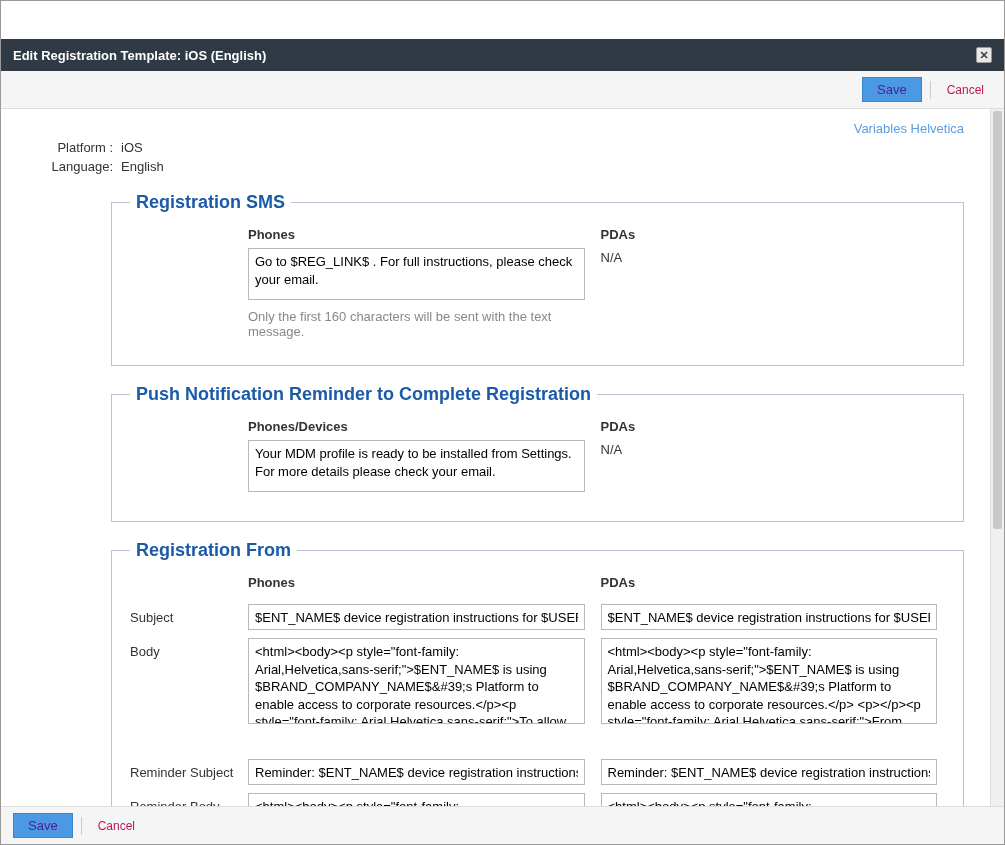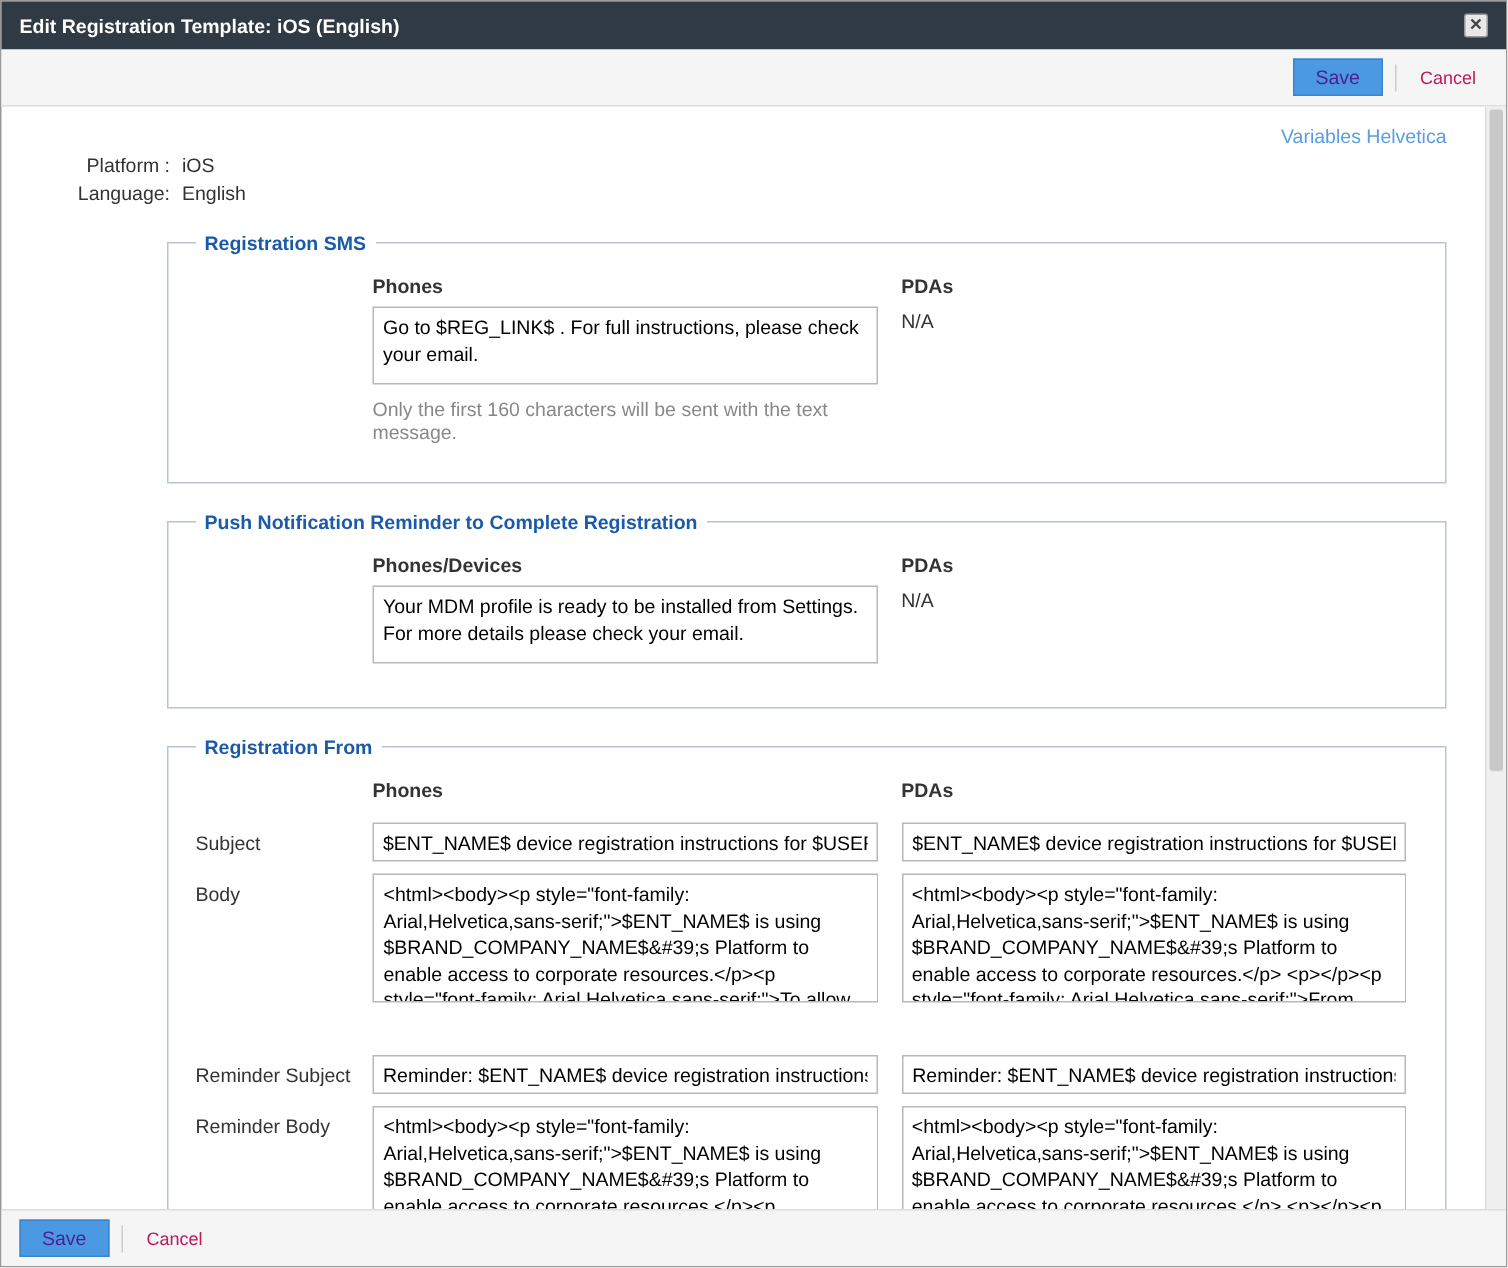--- a/index.html
+++ b/index.html
@@ -1,32 +1,32 @@
 <!DOCTYPE html>
 <html><head>
 <meta charset="utf-8">
 <style>
   * { box-sizing: border-box; }
   html, body { margin: 0; padding: 0; font-family: Arial, Helvetica, sans-serif; font-size: 13px; color: #333; background: #fff; }
   .window { width: 1005px; height: 845px; border: 1px solid #999; display: flex; flex-direction: column; position: relative; }
-  .titlebar { background: #2f3a44; color: #fff; padding: 8px 12px; font-weight: bold; display: flex; justify-content: space-between; align-items: center; }
+  .titlebar { background: #2f3a44; color: #fff; padding: 8px 12px; font-weight: bold; display: flex; justify-content: space-between; align-items: center; margin-top: 38px; }
   .titlebar .close { width: 16px; height: 16px; background: #e8e8e8; border: 1px solid #999; border-radius: 2px; display: flex; align-items: center; justify-content: center; cursor: pointer; color: #444; font-size: 11px; line-height: 1; }
   .actionbar-top { background: #f5f5f5; border-bottom: 1px solid #ddd; padding: 6px 12px; display: flex; justify-content: flex-end; align-items: center; gap: 8px; }
   .btn-primary { background: #4a99e2; color: #4c1d95; border: 1px solid #3a85cc; padding: 4px 14px; cursor: pointer; font-size: 13px; }
   .link-btn { color: #be185d; cursor: pointer; font-size: 12px; padding: 4px 8px; }
   .sep-v { width: 1px; height: 18px; background: #ccc; }
   .content-wrap { flex: 1; overflow: hidden; position: relative; display: flex; }
   .content { flex: 1; overflow-y: auto; padding: 12px 40px 20px 40px; }
   .scrollbar-fake { position: absolute; right: 0; top: 0; bottom: 0; width: 14px; background: #f0f0f0; border-left: 1px solid #ddd; }
   .scrollbar-thumb { position: absolute; left: 2px; right: 2px; top: 2px; height: 60%; background: #c8c8c8; border-radius: 2px; }
   .vars-link { text-align: right; color: #5a9de0; cursor: pointer; margin-bottom: 4px; }
   .meta-row { display: flex; margin-bottom: 4px; }
   .meta-label { width: 80px; text-align: right; padding-right: 8px; }
   fieldset.group { border: 1px solid #b8c4d6; margin: 18px 0 0 70px; padding: 14px 18px 18px 18px; position: relative; }
-  fieldset.group legend { color: #1a5aa8; font-weight: bold; padding: 0 6px; font-size: 13px; }
+  fieldset.group legend { color: #1a5aa8; font-weight: bold; padding: 0 6px; font-size: 18px; }
   .row { display: flex; align-items: flex-start; margin-bottom: 8px; }
   .row .side-label { width: 110px; padding-top: 6px; }
   .field-col { flex: 1; padding: 0 8px; }
   .col-header { font-weight: bold; margin-bottom: 6px; }
   textarea.ta { width: 100%; height: 52px; resize: none; font-family: Arial, Helvetica, sans-serif; font-size: 13px; padding: 4px 6px; border: 1px solid #b8b8b8; line-height: 1.35; }
   textarea.ta-body { height: 86px; overflow-y: scroll; }
   input.txt { width: 100%; font-family: Arial, Helvetica, sans-serif; font-size: 13px; padding: 4px 6px; border: 1px solid #b8b8b8; height: 26px; }
   .hint { color: #888; margin-top: 6px; }
   .na { padding-top: 2px; }
   .actionbar-bottom { background: #f5f5f5; border-top: 1px solid #ddd; padding: 6px 12px; display: flex; align-items: center; gap: 8px; }

